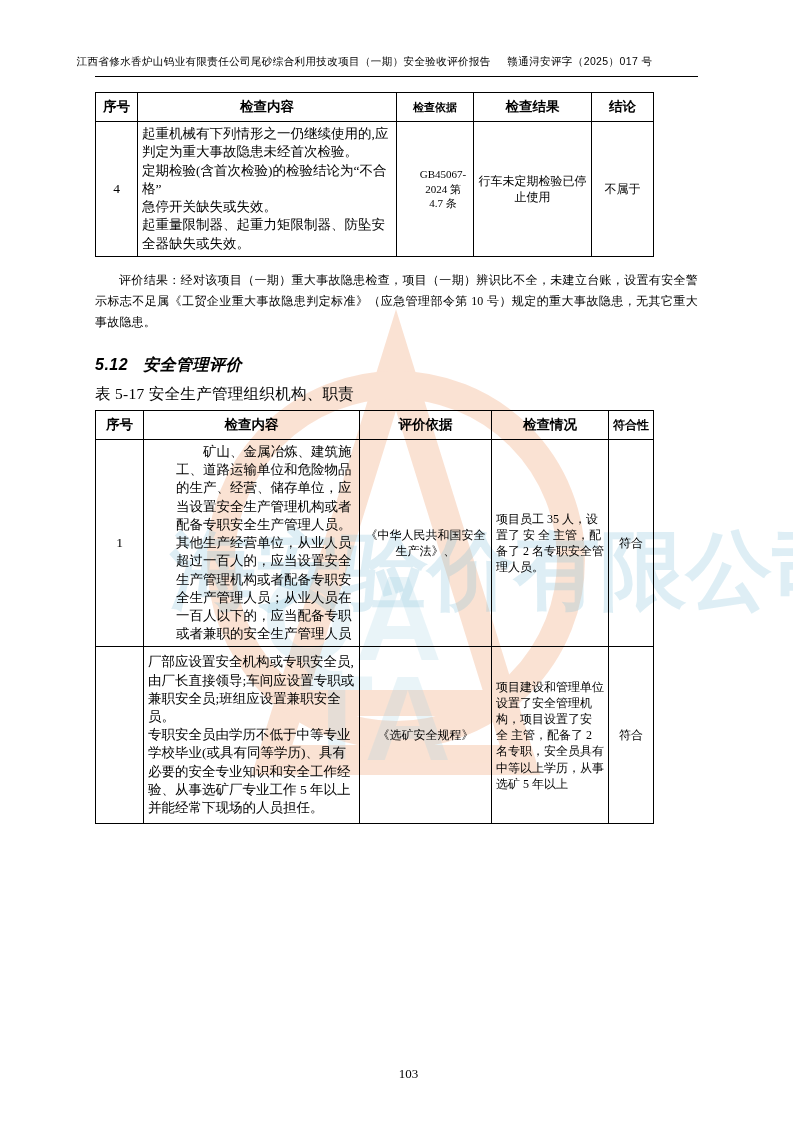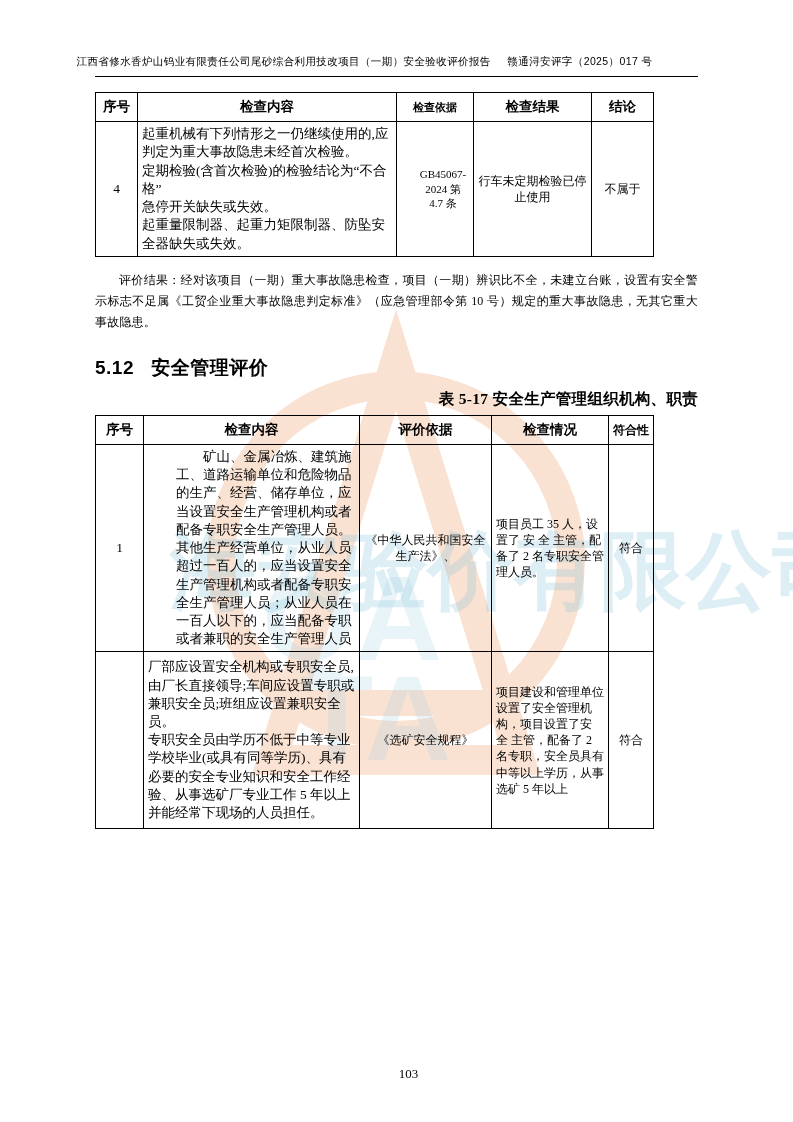--- a/index.html
+++ b/index.html
@@ -87,29 +87,30 @@
   p.para {
     margin: 13px 0 0 0;
     font-size: 12px;
     line-height: 1.75;
     text-align: justify;
     text-indent: 2em;
     letter-spacing: 0.2px;
   }
   h2.sec {
     margin: 22px 0 6px 0;
-    font-size: 19px;
+    font-size: 16px;
     font-weight: bold;
     font-family: "Liberation Sans", sans-serif;
     letter-spacing: 0.5px;
+    font-style: italic;
   }
   .tbl-caption {
-    text-align: right;
+    text-align: left;
     font-size: 15.5px;
-    font-weight: bold;
+    font-weight: normal;
     margin: 8px 0 5px 0;
     letter-spacing: 0.3px;
   }
 
   .footer-page {
     position: absolute;
     bottom: 40px;
     left: 12px;
     width: 793px;
     text-align: center;

